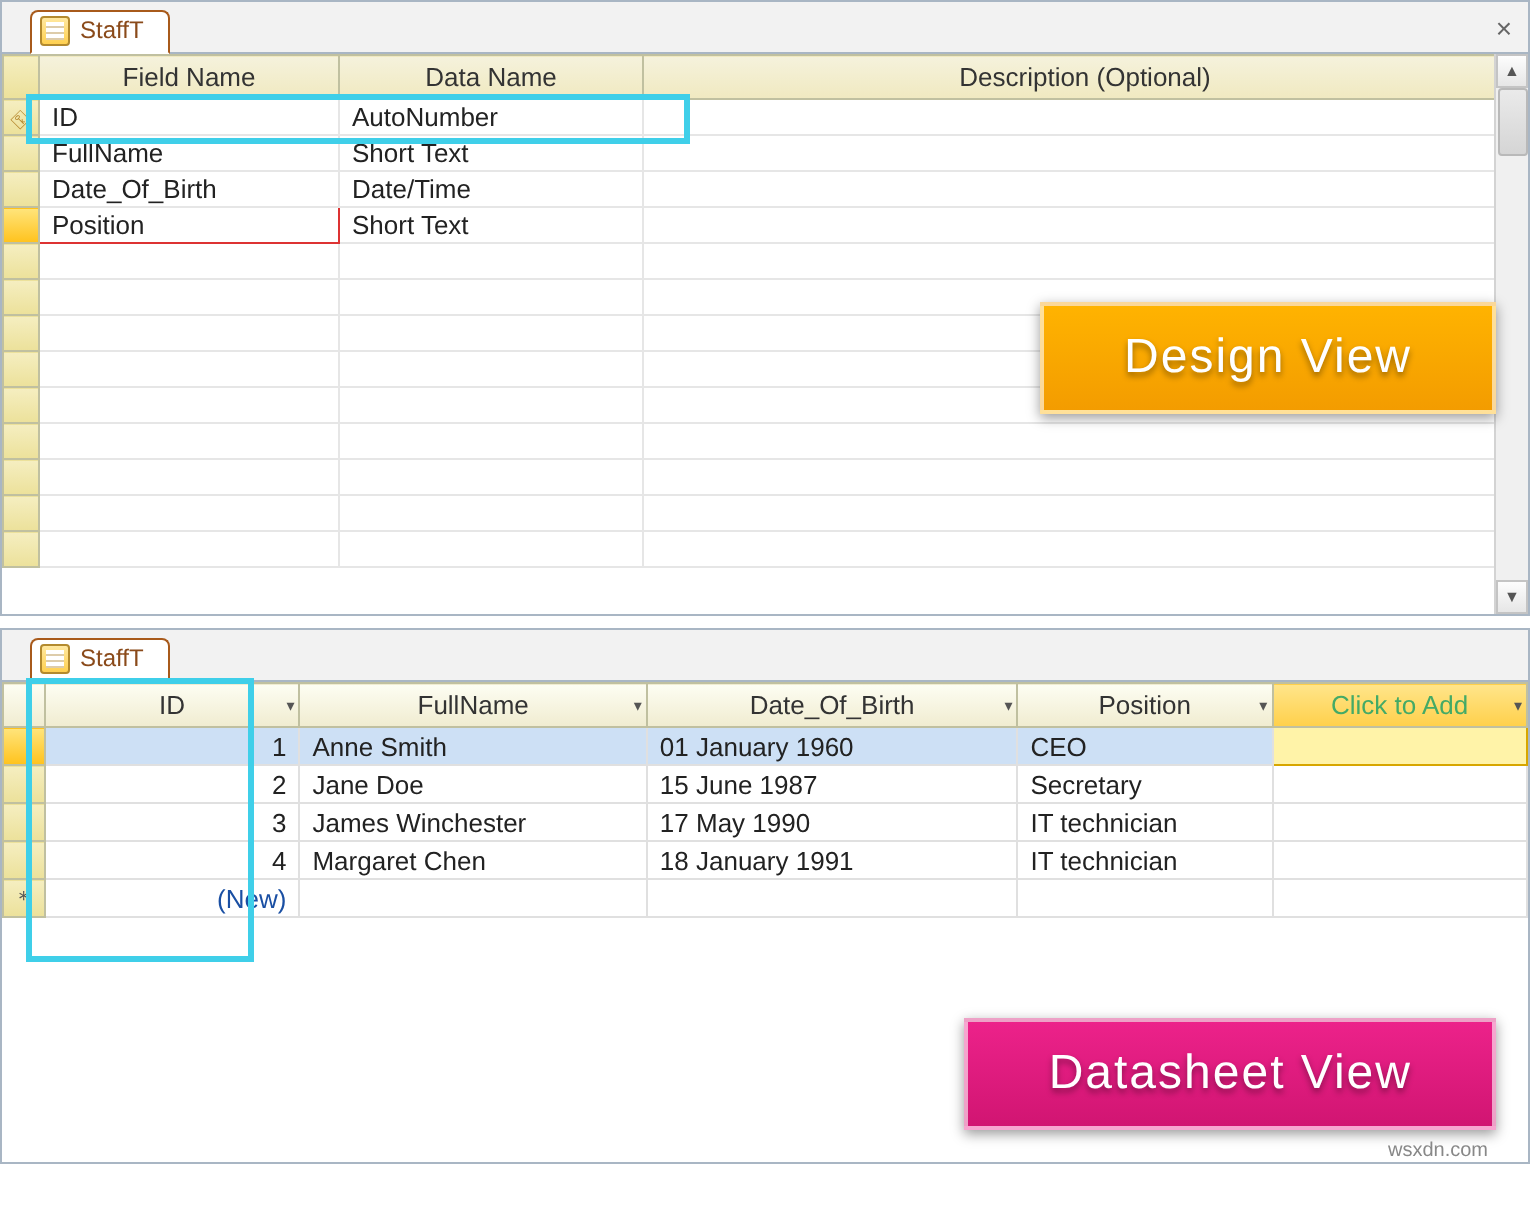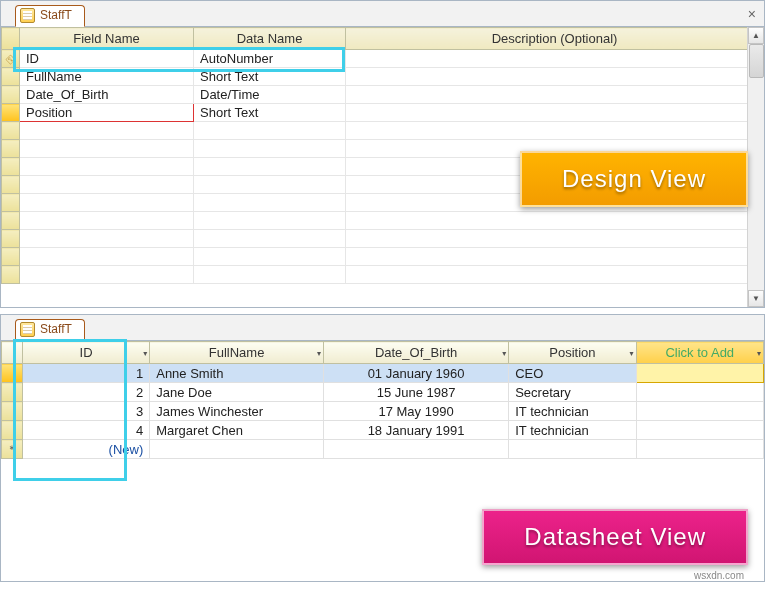--- a/index.html
+++ b/index.html
@@ -73,21 +73,21 @@
   .dv-head th {
     background: linear-gradient(#f5f2dc,#f0e9c0);
     border: 1px solid #c0c0a0;
     color: #333;
     font-weight: normal;
     font-size: 13px;
     height: 22px;
     text-align: center;
   }
   .dv-head th.sel { width: 18px; background: linear-gradient(#f5eec0,#ece19a); }
-  .dv-head th.fn { width: 174px; }
+  .dv-head th.fn { width: 150px; }
   .dv-head th.dt { width: 152px; }
   .dv-table td {
     border: 1px solid #e6e6e6;
     height: 18px;
     padding: 0 6px;
     color: #222;
   }
   .dv-table td.rowsel {
     background: linear-gradient(#f5eec0,#ece19a);
     border: 1px solid #c0c0a0;
@@ -195,21 +195,21 @@
     width: 18px; padding:0;
     text-align:center;
   }
   .ds-table tr.selrow td {
     background: #cde0f5;
   }
   .ds-table tr.selrow td.rowsel{
      background: linear-gradient(#ffe47a,#ffc21c);
   }
   .ds-table td.id { text-align: right; padding-right: 6px;}
-  .ds-table td.date { text-align: center; padding-right: 6px;}
+  .ds-table td.date { text-align: left; padding-right: 6px;}
   .ds-table tr.newrow td { color:#1a4fa3; }
   .star { color:#555; font-size:11px;}
   .ds-newcell-active {
     background: #fff3a8 !important;
     border: 1px solid #d7a600 !important;
   }
   .watermark {
     position: absolute;
     right: 20px;
     bottom: 0px;

